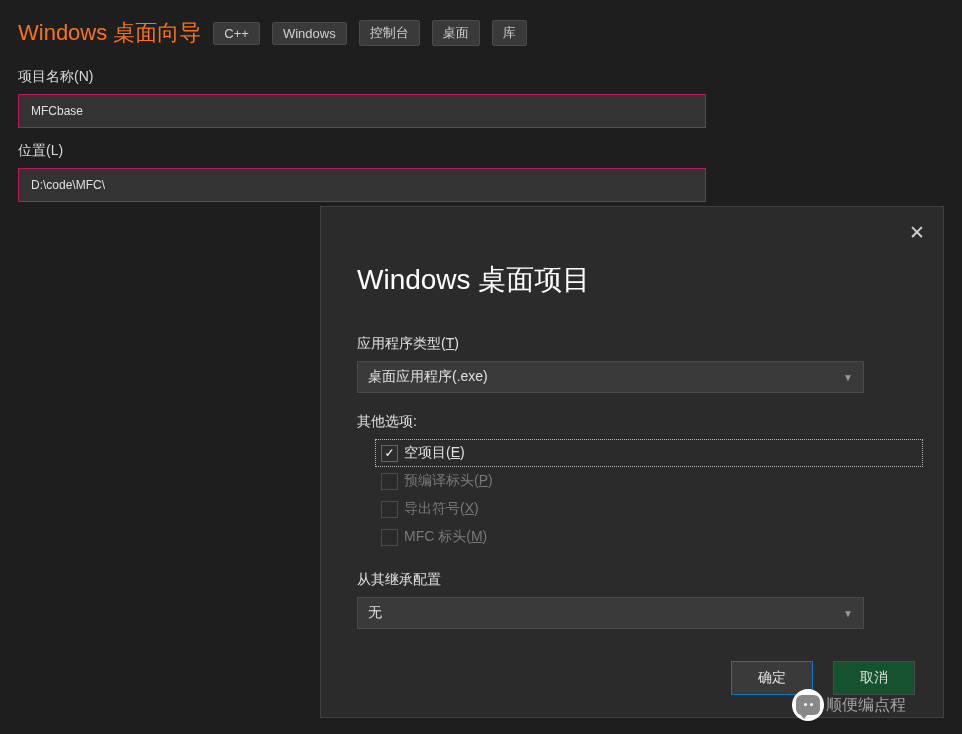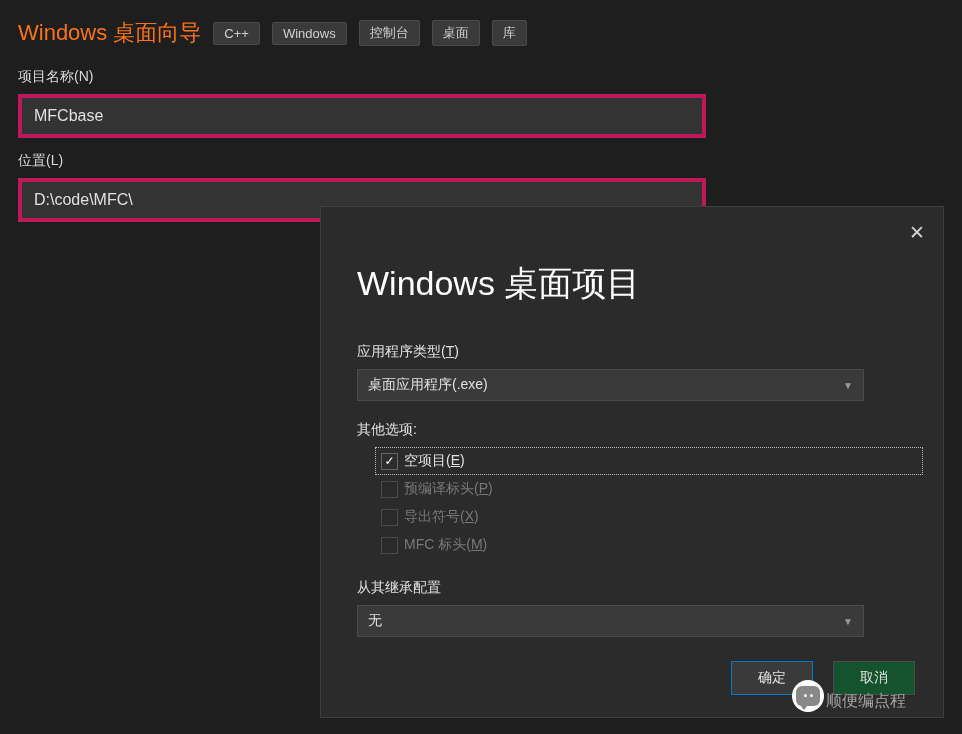--- a/index.html
+++ b/index.html
@@ -46,24 +46,24 @@
     }
     .form-label {
       font-size: 14px;
       color: #d8d8d8;
       margin-bottom: 8px;
       display: block;
     }
     .text-input {
       width: 688px;
       background: #333333;
-      border: 4px solid #be185d;
+      border: 1px solid #be185d;
       color: #e0e0e0;
       padding: 9px 12px;
-      font-size: 16px;
+      font-size: 12px;
       font-family: inherit;
       display: block;
       margin-bottom: 14px;
     }
     .modal {
       position: absolute;
       left: 320px;
       top: 206px;
       width: 624px;
       height: 512px;
@@ -78,21 +78,21 @@
       color: #d0d0d0;
       cursor: pointer;
       background: none;
       border: none;
       font-family: inherit;
     }
     .modal-body {
       padding: 54px 36px 22px 36px;
     }
     .modal-title {
-      font-size: 34px;
+      font-size: 28px;
       font-weight: 400;
       color: #ffffff;
       margin-bottom: 36px;
     }
     .field-group {
       margin-bottom: 20px;
     }
     .field-label {
       font-size: 14px;
       color: #e0e0e0;
@@ -174,24 +174,24 @@
       color: #e0e0e0;
       cursor: pointer;
       font-family: inherit;
     }
     .btn.primary {
       background: #3a3a3a;
       border: 1px solid #007acc;
     }
     .watermark {
       position: absolute;
-      bottom: 22px;
+      bottom: 13px;
       right: 56px;
       display: flex;
-      align-items: flex-end;
+      align-items: center;
       gap: 2px;
       z-index: 100;
     }
     .watermark-icon {
       width: 32px;
       height: 32px;
       border-radius: 50%;
       background: #ffffff;
       display: flex;
       align-items: center;

